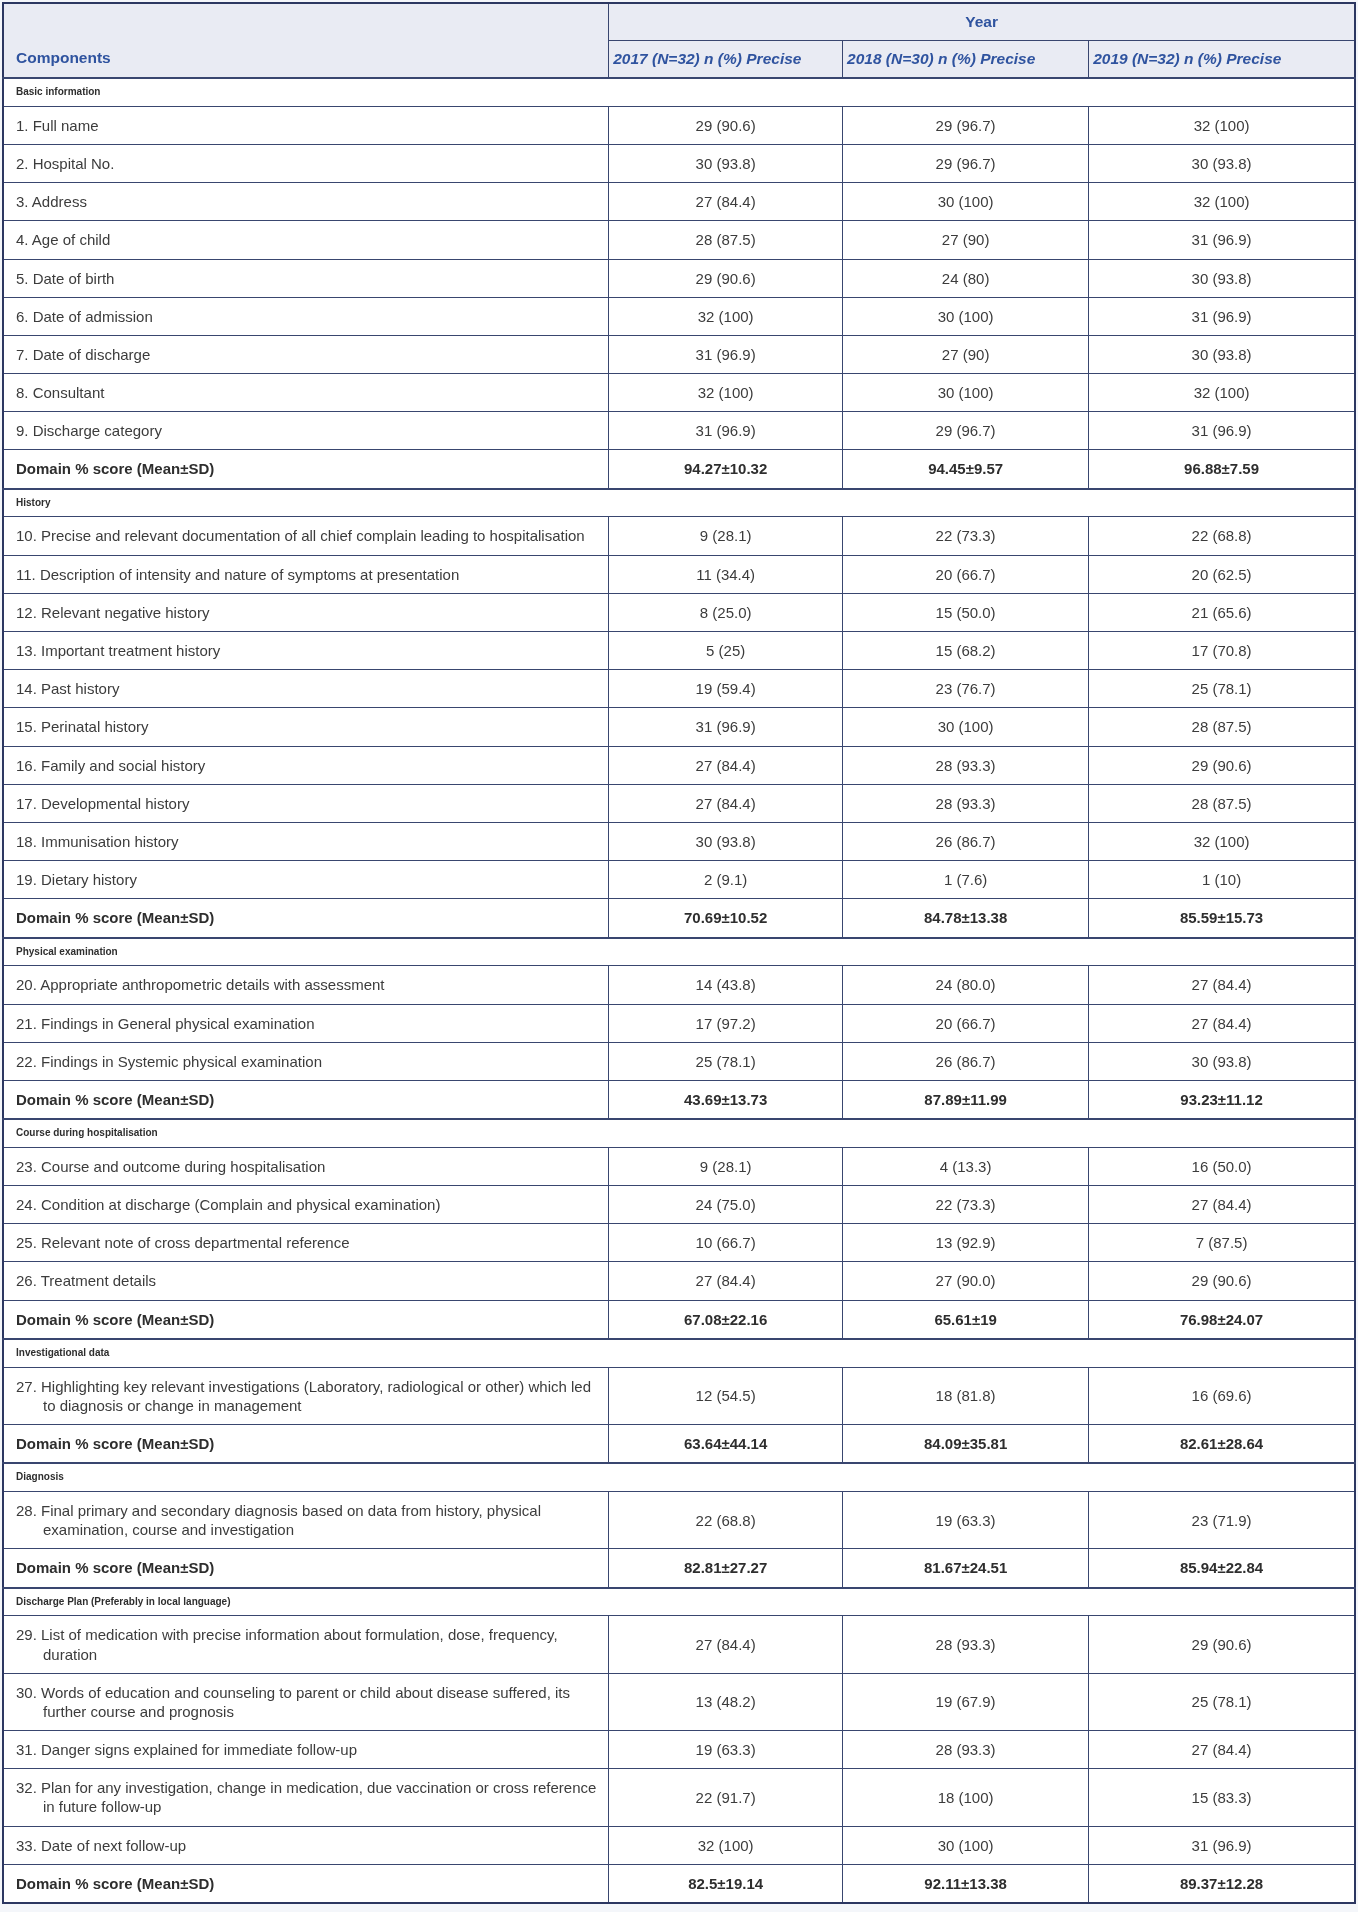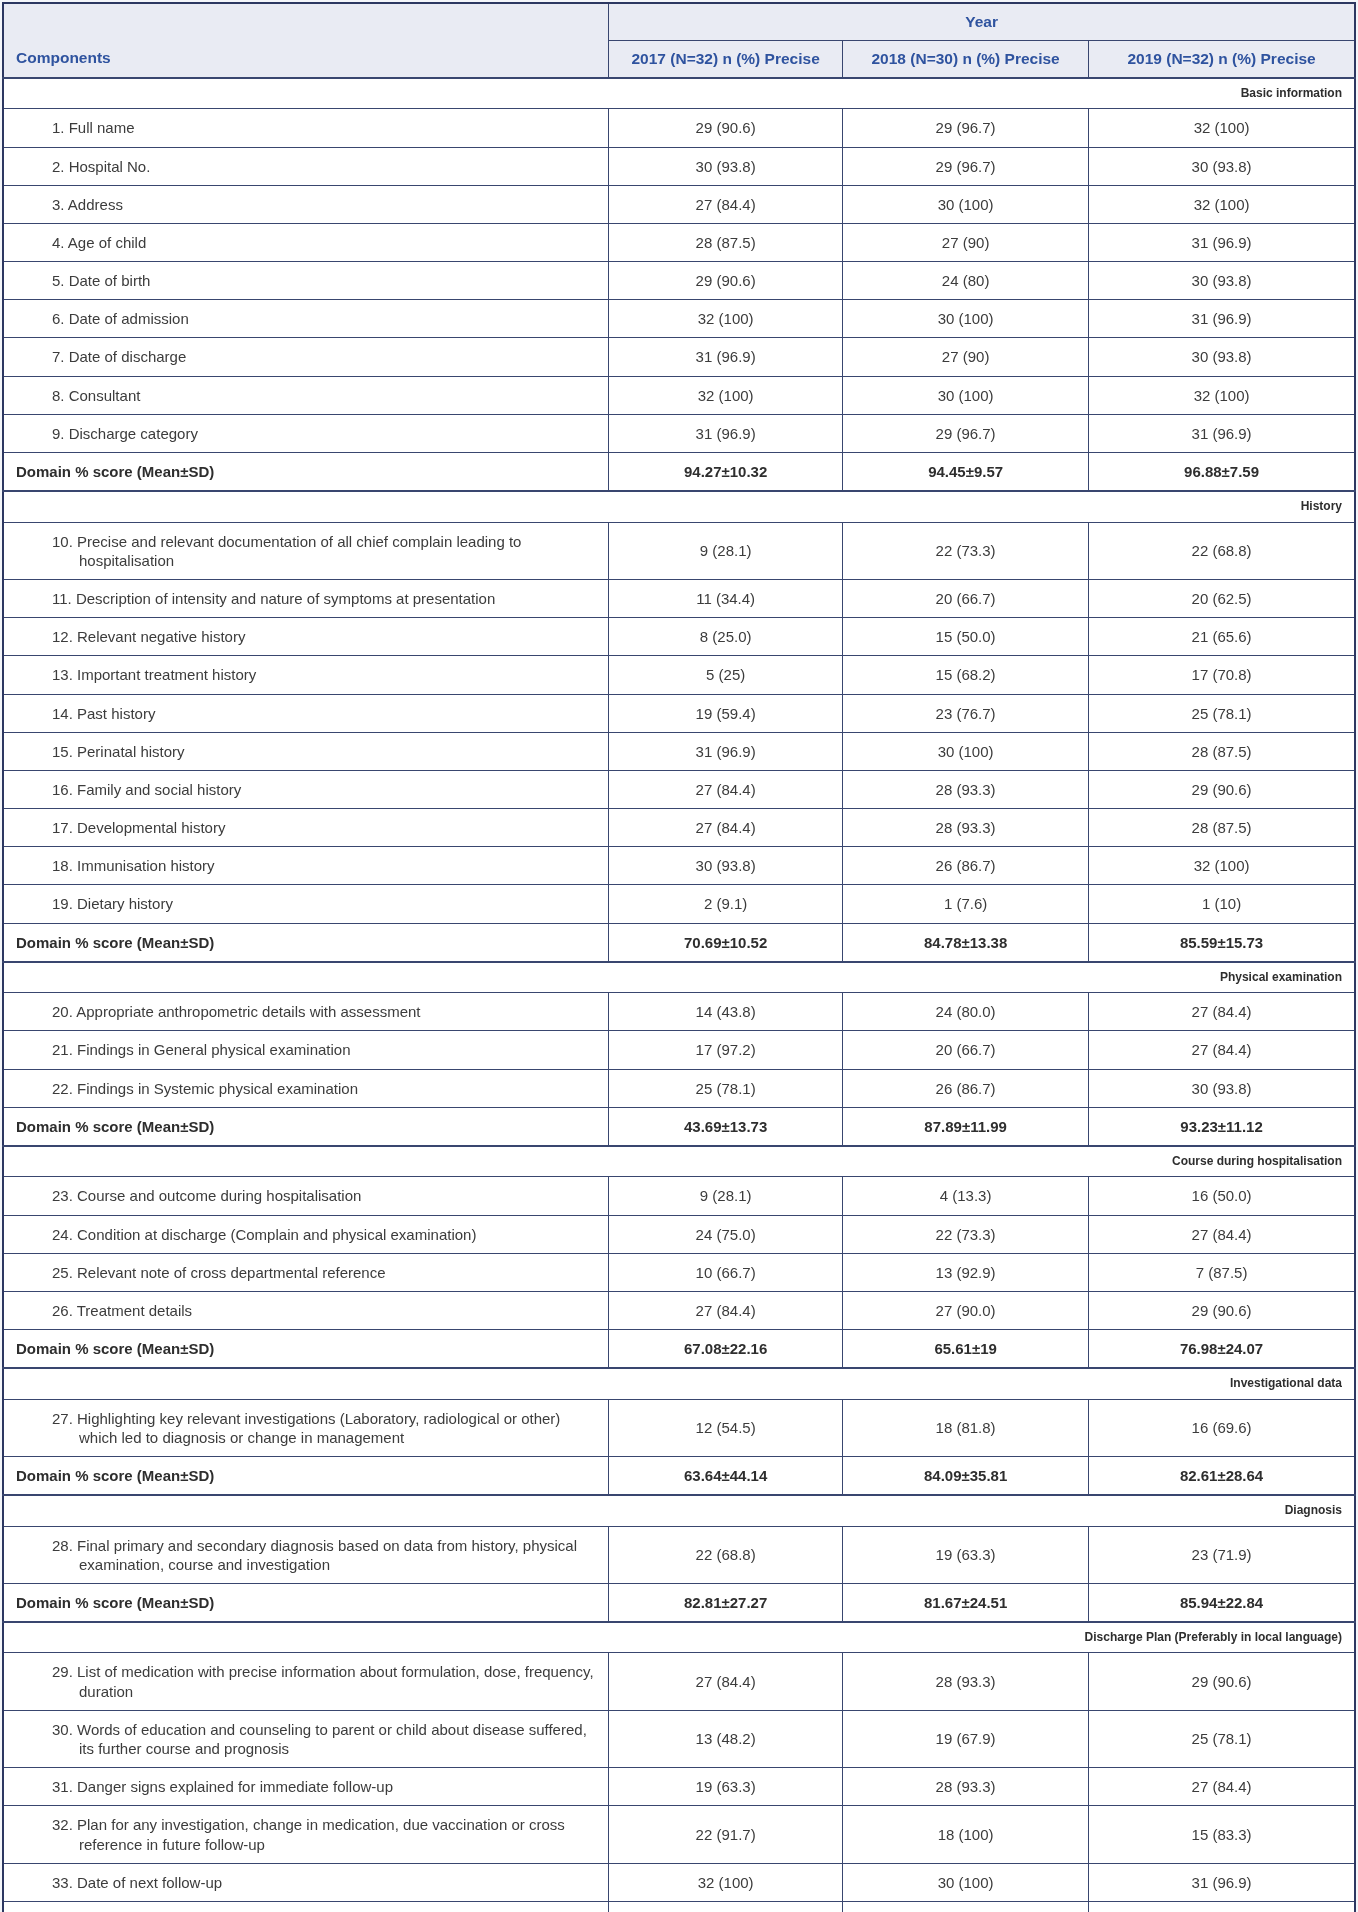--- a/index.html
+++ b/index.html
@@ -24,31 +24,31 @@
   col.c-2019{width:19.7%;}
   th,td{border:1px solid var(--border);}
   thead th{
     background:var(--head-bg);
     color:var(--head-text);
     font-size:15.5px;font-weight:bold;
     padding:8px 8px;
   }
   th.comp-head{text-align:left;vertical-align:bottom;padding:8px 12px 10px 12px;margin-left:36px;}
   th.year-head{padding:9px 6px;}
-  th.col-head{text-align:center;padding:9px 4px;}
+  th.col-head{text-align:left;padding:9px 4px;font-style:italic;}
   tbody td{color:var(--body-text);font-size:15px;line-height:1.28;}
   td.section{
     font-weight:bold;color:var(--bold-text);
-    padding:7px 12px;font-size:12px;
-    border-top:2px solid var(--border);border-bottom:1px solid var(--border);text-align:right;
+    padding:7px 12px;font-size:10px;
+    border-top:2px solid var(--border);border-bottom:1px solid var(--border);
   }
   td.item{
     text-align:left;padding:9px 10px 9px 12px;
   }
-  td.item .hang{display:block;padding-left:27px;text-indent:-27px;margin-left:36px;}
+  td.item .hang{display:block;padding-left:27px;text-indent:-27px;}
   td.val{text-align:center;padding:9px 6px;}
   tr.domain-row td{font-weight:bold;color:var(--bold-text);margin-left:32px;}
   tr.domain-row td.item{padding:8px 10px 8px 12px;}
 </style>
 </head>
 <body>
 
 <div class="page">
   <table>
     <colgroup>

